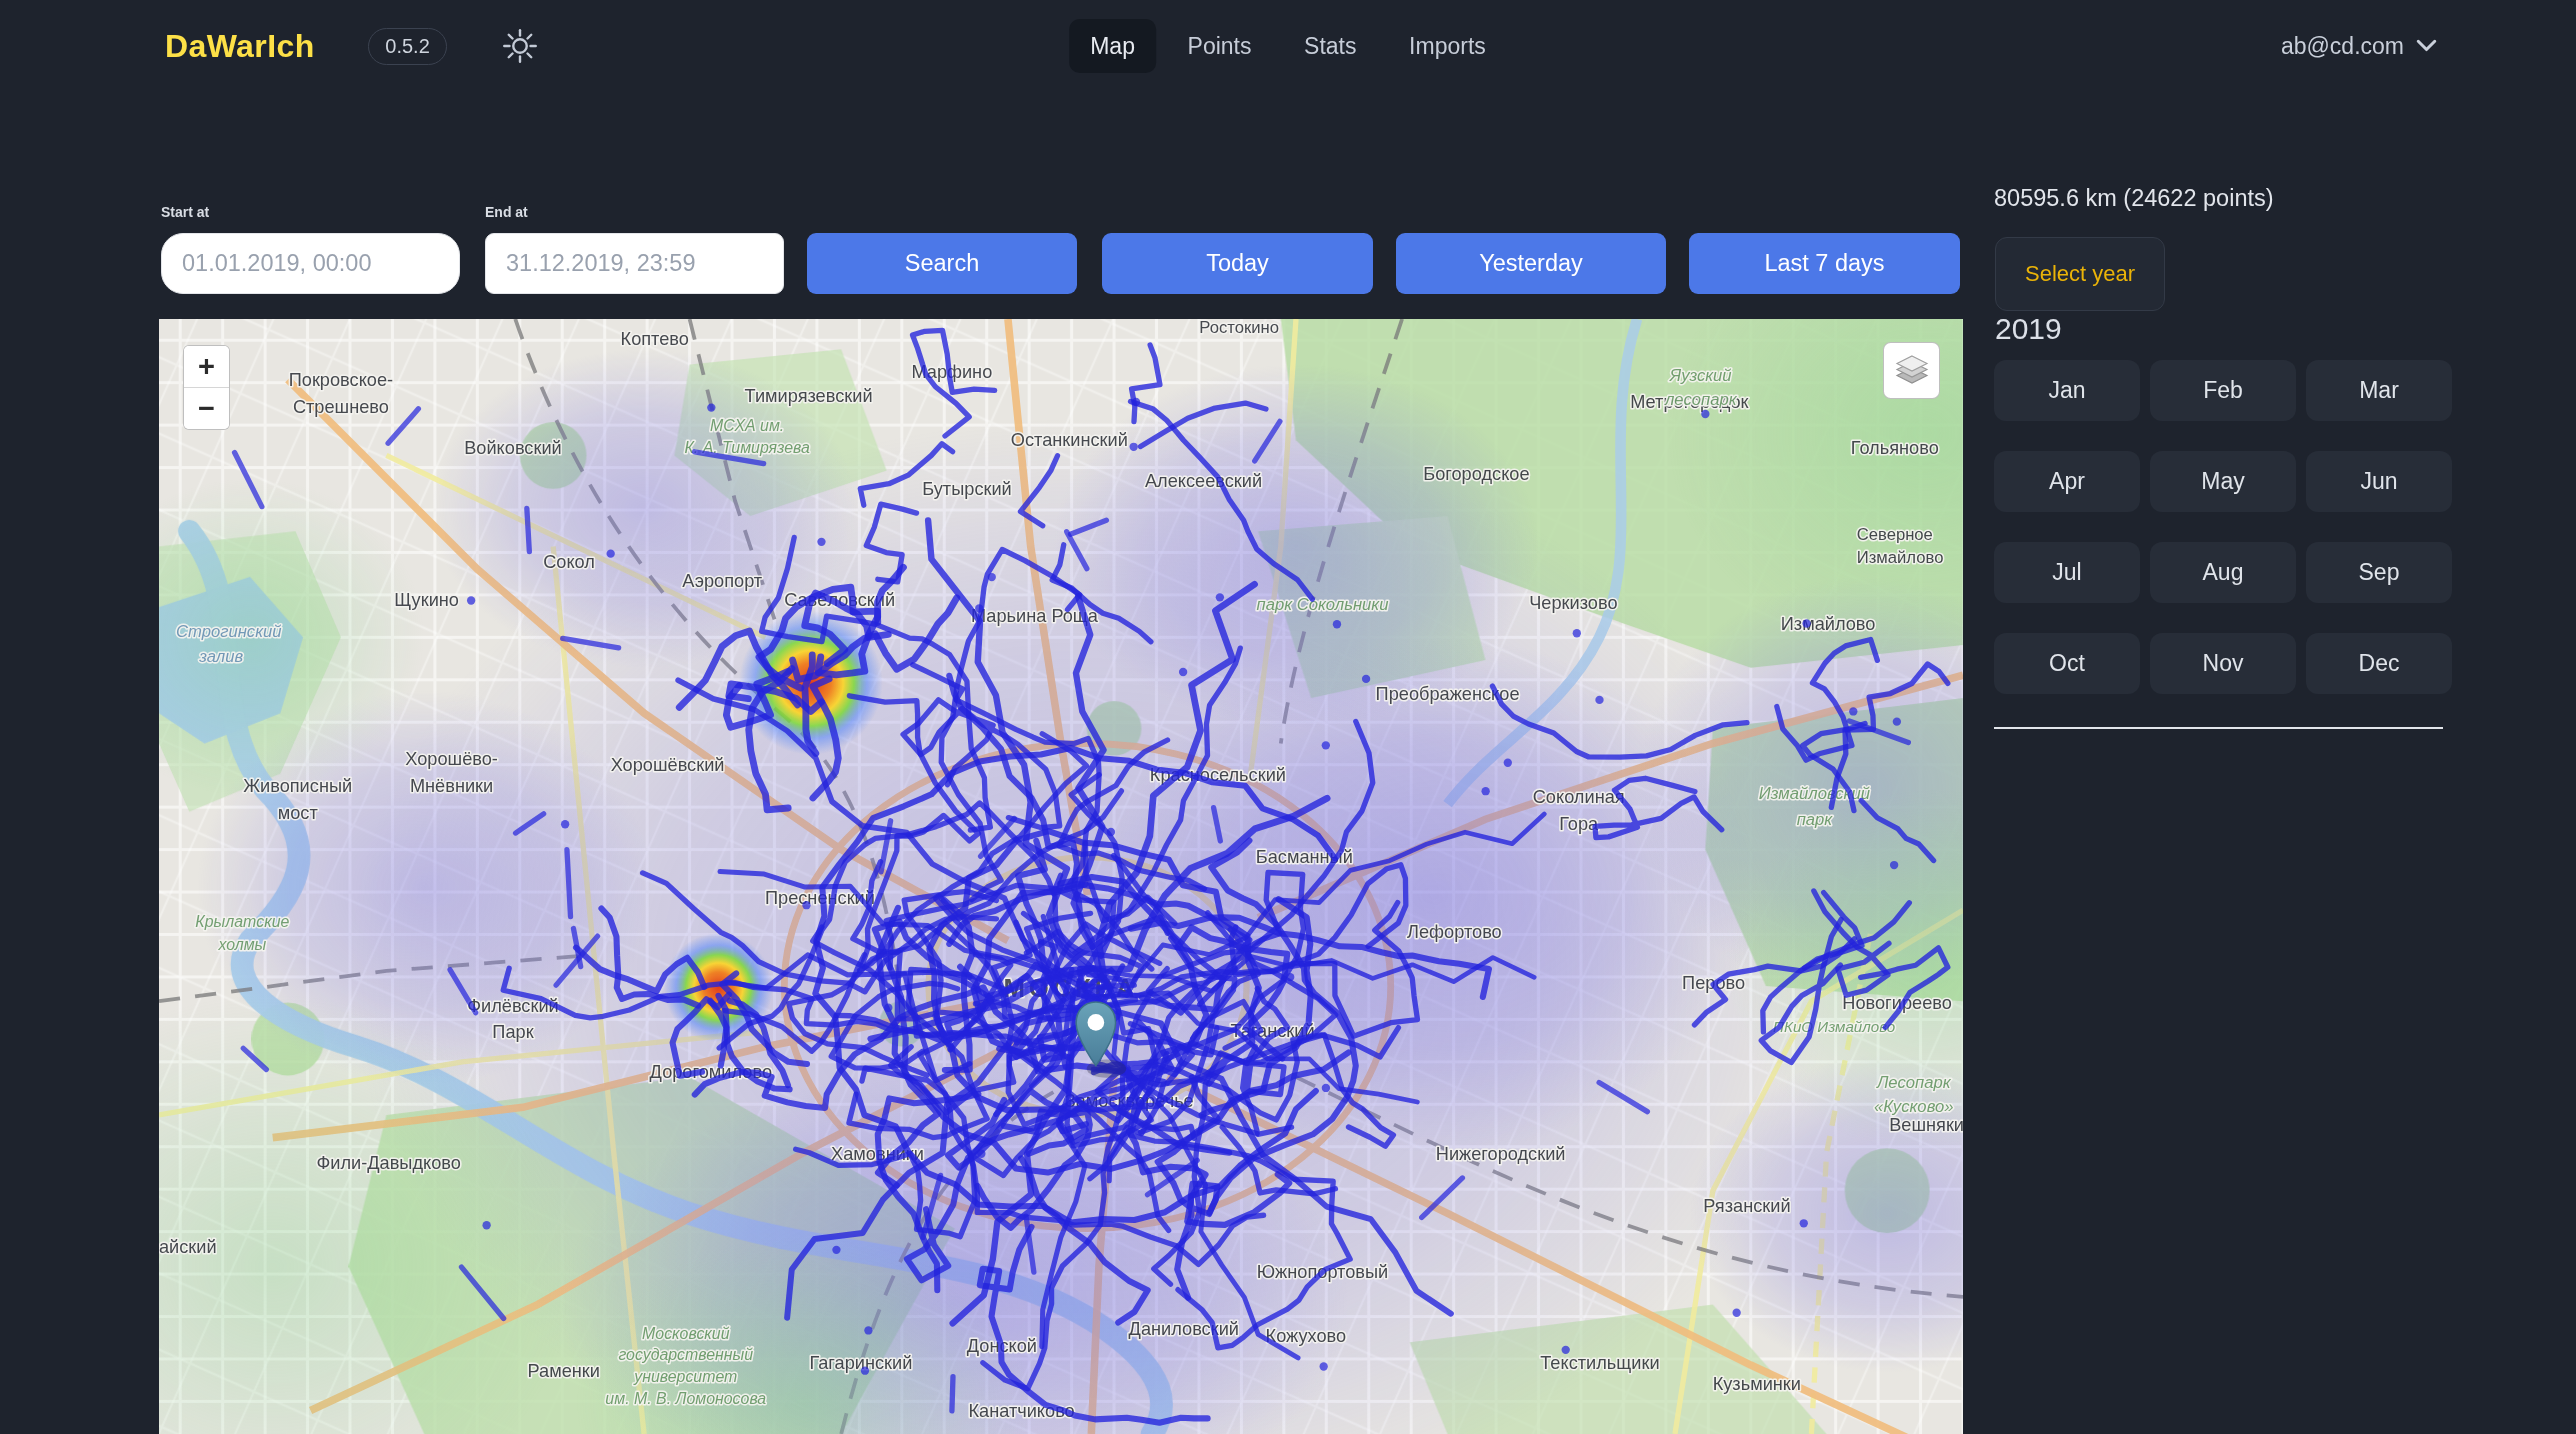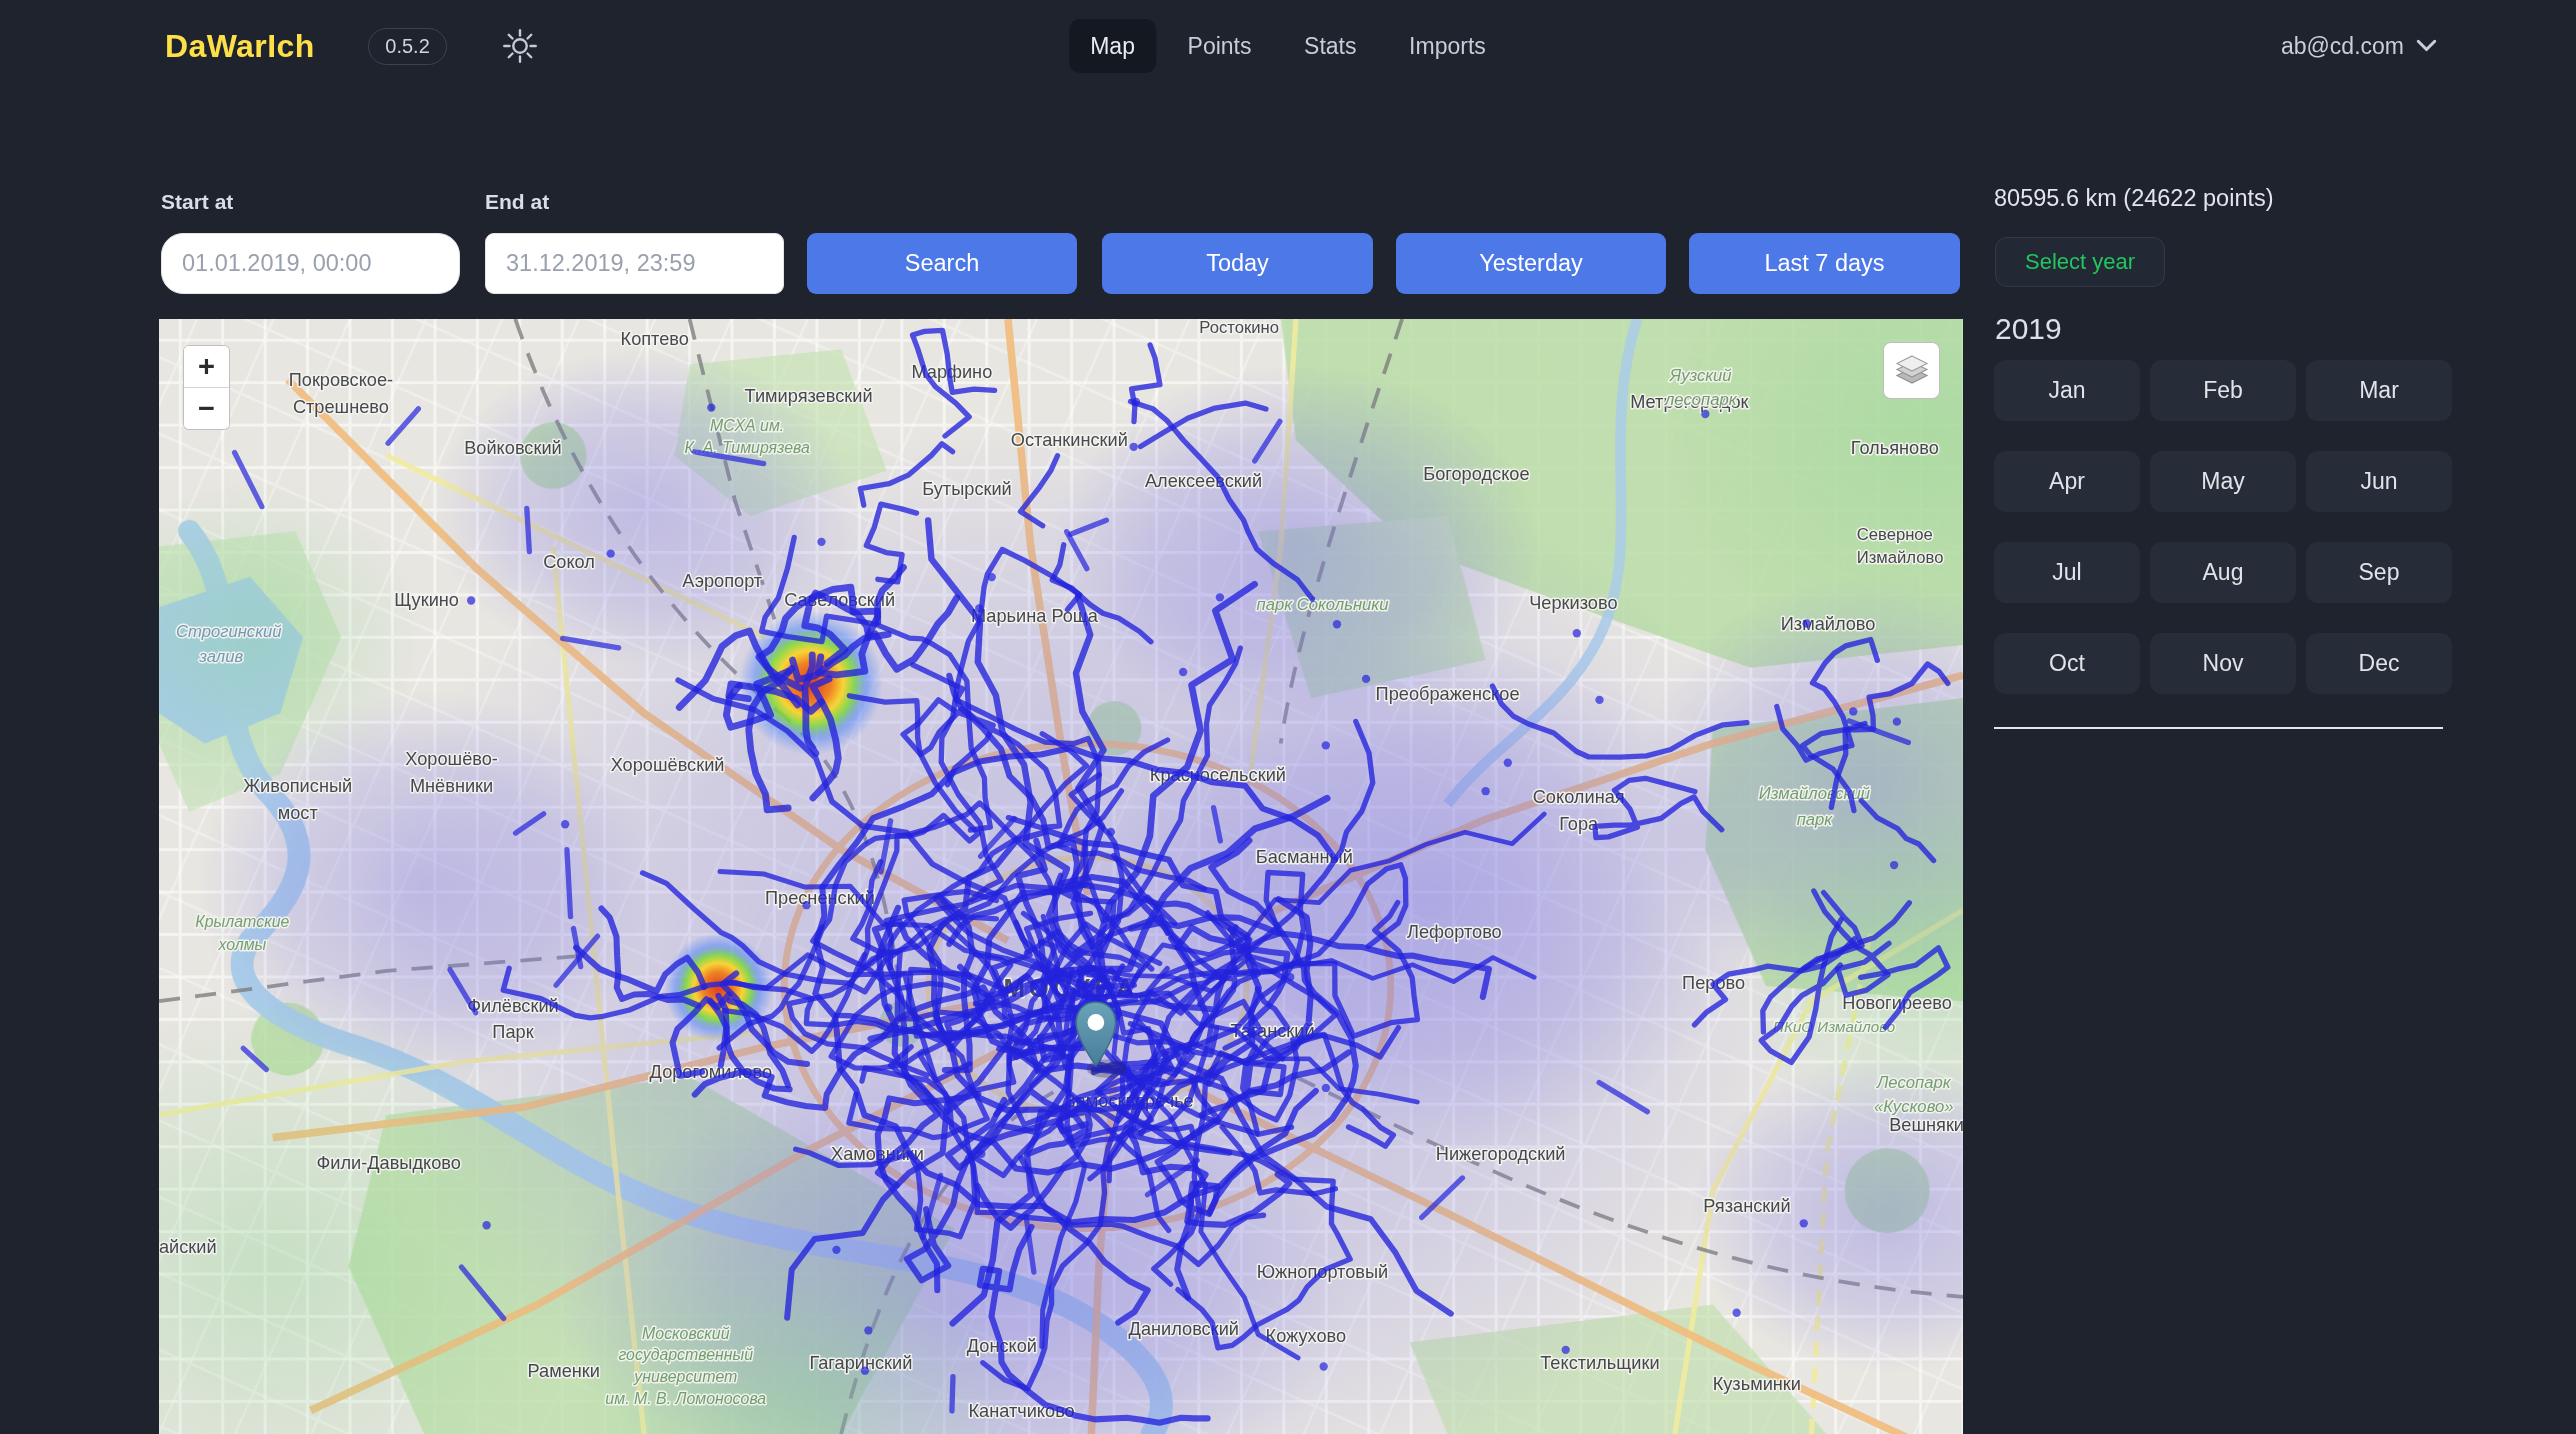--- a/index.html
+++ b/index.html
@@ -12,30 +12,30 @@
   .logo{font-size:32px;font-weight:700;color:#fde047;letter-spacing:0.4px;}
   .badge{border:1.5px solid #3b4250;border-radius:757px;padding:6px 16.7px;font-size:20px;color:#cfd5de;}
   .sunbtn{width:39px;height:39px;display:flex;align-items:center;justify-content:center;cursor:pointer;}
   .tabs{position:absolute;left:50%;top:0;transform:translateX(-50%);height:92px;display:flex;align-items:center;gap:10.6px;}
   .tab{font-size:23px;color:#c7cdd8;padding:13.6px 21px;border-radius:10.6px;cursor:pointer;white-space:nowrap;}
   .tab.active{background:#141921;color:#e8ebf1;}
   .account{position:absolute;right:139px;top:0;height:92px;display:flex;align-items:center;gap:12px;cursor:pointer;}
   .account span{font-size:23px;color:#c9cfda;}
 
   
-  .flabel{position:absolute;font-size:21px;font-weight:700;color:#d9dde4;}
+  .flabel{position:absolute;font-size:14px;font-weight:700;color:#d9dde4;margin-top:14px;}
   .finput{position:absolute;top:233px;height:61px;background:#fff;border:0.8px solid #e3e5e9;border-radius:9px;
     box-sizing:border-box;padding:0 20px;font-size:23.5px;color:#99a1ae;font-family:inherit;outline:none;}
   .fbtn{position:absolute;top:233px;height:61px;background:#4c78e8;border:none;border-radius:9px;
     color:#fff;font-size:23.5px;font-family:inherit;cursor:pointer;}
 
   
   .stats{position:absolute;left:1994px;top:185px;font-size:23.5px;color:#e2e5eb;text-align:right;}
-  .selyear{position:absolute;left:1995px;top:237px;width:170px;height:50px;background:#232934;border:0.8px solid #333a47;
-    border-radius:12px;color:#22c55e;font-size:22px;font-family:inherit;cursor:pointer;}
+  .selyear{position:absolute;left:1995px;top:237px;width:170px;height:74px;background:#232934;border:0.8px solid #333a47;
+    border-radius:12px;color:#eab308;font-size:22px;font-family:inherit;cursor:pointer;}
   .year{position:absolute;left:1995px;top:312px;font-size:30px;font-weight:500;color:#dce0e8;}
   .months{position:absolute;left:1994px;top:360px;width:470px;display:grid;
     grid-template-columns:repeat(3,146px);grid-auto-rows:61px;column-gap:10px;row-gap:30px;}
   .mbtn{background:#272d38;border:none;border-radius:12px;color:#e0e4ea;font-size:23px;font-family:inherit;cursor:pointer;}
   .sep{position:absolute;left:1994px;top:721px;width:449px;height:1.5px;background:#e2e5ea;border:none;}
 
   
   .map{position:absolute;left:159px;top:319px;width:1804px;height:1115px;background:#e8e6e1;overflow:hidden;cursor:grab;}
   .map svg{display:block;}
   .lbl{fill:#3c3f45;paint-order:stroke;stroke:#f4f3ef;stroke-width:4px;stroke-linejoin:round;opacity:.94;

